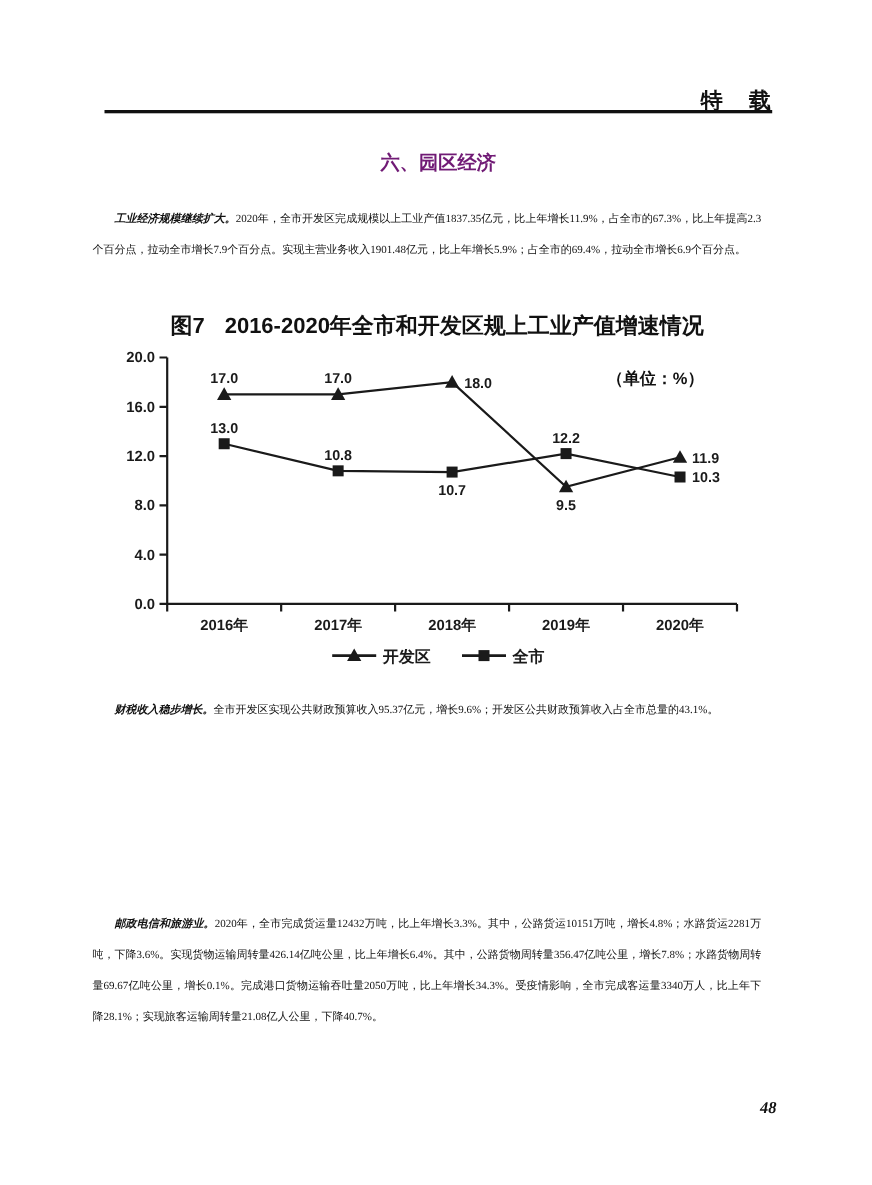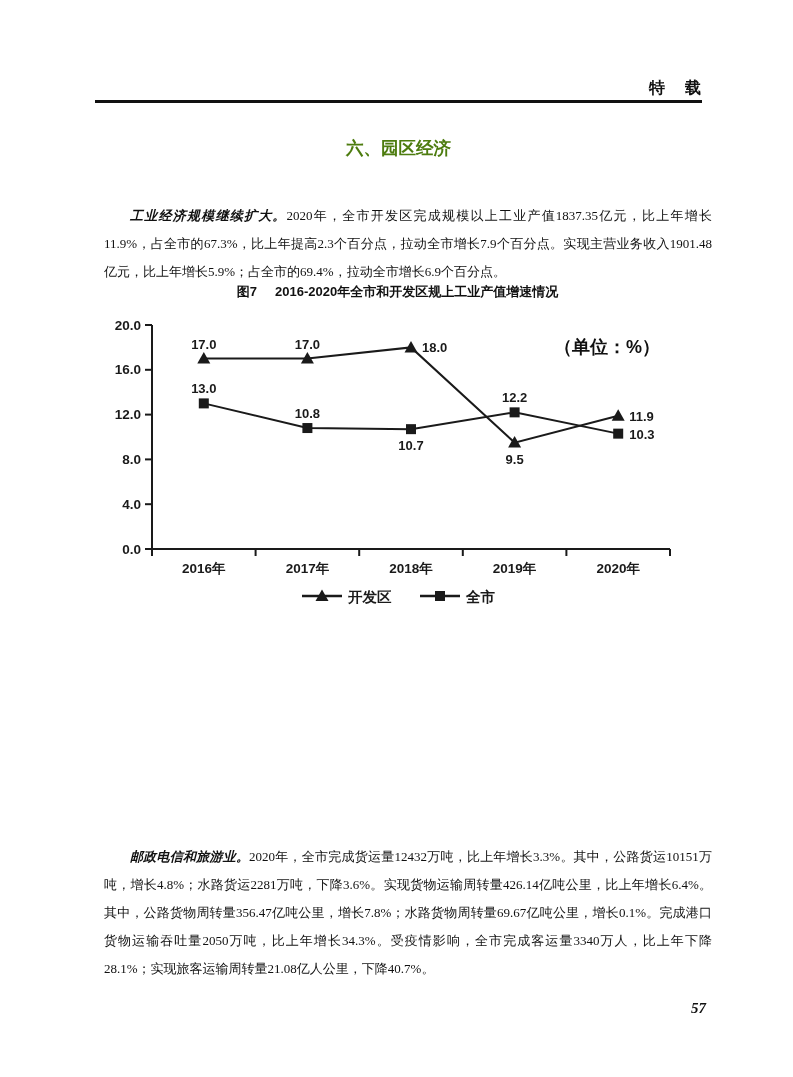--- a/index.html
+++ b/index.html
@@ -5,51 +5,51 @@
   * { margin:0; padding:0; box-sizing:border-box; }
   html,body { background:#ffffff; }
   .page {
     position:relative; width:793px; height:1077px; background:#ffffff;
     font-family:"Liberation Serif","DejaVu Serif",serif; color:#1a1a1a;
     overflow:hidden;
   }
   .running-header {
     position:absolute; top:78px; right:90px;
     font-family:"Liberation Sans","DejaVu Sans",sans-serif;
-    font-weight:bold; font-size:16px; letter-spacing:2px; color:#111;text-align:right;
+    font-weight:bold; font-size:20px; letter-spacing:2px; color:#111;text-align:right;
   }
   .header-rule {
     position:absolute; top:100px; left:95px; width:607px; height:2.5px;
     background:#111;
   }
   .section-title {
     position:absolute; left:95px; width:607px; text-align:center;
     font-family:"Liberation Sans","DejaVu Sans",sans-serif;
-    font-weight:bold; font-size:17.5px; color:#4d7c0f;
+    font-weight:bold; font-size:17.5px; color:#701a75;
   }
   .section-title.s6 { top:136px; }
   .section-title.s7 { top:779px; }
   .body-block {
-    position:absolute; left:104px; width:608px;
-    font-size:13px; line-height:28px; text-align:justify; color:#111;margin-top:16px;
+    position:absolute; left:84px; width:608px;
+    font-size:10px; line-height:28px; text-align:justify; color:#111;
   }
   .body-block p { text-indent:2em; margin:0; }
   .lead {
     font-weight:bold; font-style:italic;
   }
   .figure-block { position:absolute; top:283px; left:95px; width:605px; }
   .fig-caption {
     text-align:center; font-family:"Liberation Sans","DejaVu Sans",sans-serif;
-    font-weight:bold; font-size:13px; color:#111; height:26px;
+    font-weight:bold; font-size:20px; color:#111; height:26px;
   }
   .fig-caption .prefix { margin-right:18px; }
   .unit-label {
-    position:absolute; top:52px; right:40px;
+    position:absolute; top:52px; right:60px;
     font-family:"Liberation Sans","DejaVu Sans",sans-serif;
-    font-weight:bold; font-size:18px; color:#111;
+    font-weight:bold; font-size:15px; color:#111;
   }
   .chart-svg { display:block; margin-top:7px; }
   .page-number {
     position:absolute; top:1000px; right:87px;
     font-style:italic; font-weight:bold; font-size:15px; color:#111;
   }
   .p1 { top:186px; }
   .p23 { top:632px; }
   .p4 { top:827px; }
 </style>
@@ -124,24 +124,27 @@
         <line x1="207" y1="280" x2="247" y2="280" stroke="#1a1a1a" stroke-width="2.5"></line>
         <path d="M227,273.5 L233.5,285 L220.5,285 Z" fill="#1a1a1a"></path>
         <text x="253" y="285.5" text-anchor="start" fill="#1a1a1a" font-size="14.5" font-weight="bold" font-family="&quot;Liberation Sans&quot;,&quot;DejaVu Sans&quot;,sans-serif">开发区</text>
         <line x1="325" y1="280" x2="365" y2="280" stroke="#1a1a1a" stroke-width="2.5"></line>
         <rect x="340" y="275" width="10" height="10" fill="#1a1a1a"></rect>
         <text x="371" y="285.5" text-anchor="start" fill="#1a1a1a" font-size="14.5" font-weight="bold" font-family="&quot;Liberation Sans&quot;,&quot;DejaVu Sans&quot;,sans-serif">全市</text>
       </svg>
   </div>
 
   <div class="body-block p23">
+    <p>
+      <span class="lead">财税收入稳步增长。</span><span>全市开发区实现公共财政预算收入95.37亿元，增长9.6%；开发区公共财政预算收入占全市总量的43.1%。</span>
+    </p>
   </div>
 
 
   <div class="body-block p4">
     <p>
       <span class="lead">邮政电信和旅游业。</span><span>2020年，全市完成货运量12432万吨，比上年增长3.3%。其中，公路货运10151万吨，增长4.8%；水路货运2281万吨，下降3.6%。实现货物运输周转量426.14亿吨公里，比上年增长6.4%。其中，公路货物周转量356.47亿吨公里，增长7.8%；水路货物周转量69.67亿吨公里，增长0.1%。完成港口货物运输吞吐量2050万吨，比上年增长34.3%。受疫情影响，全市完成客运量3340万人，比上年下降28.1%；实现旅客运输周转量21.08亿人公里，下降40.7%。</span>
     </p>
   </div>
 
-  <div class="page-number">57</div>
+  <div class="page-number">48</div>
 
 </div>
 
 </body></html>

